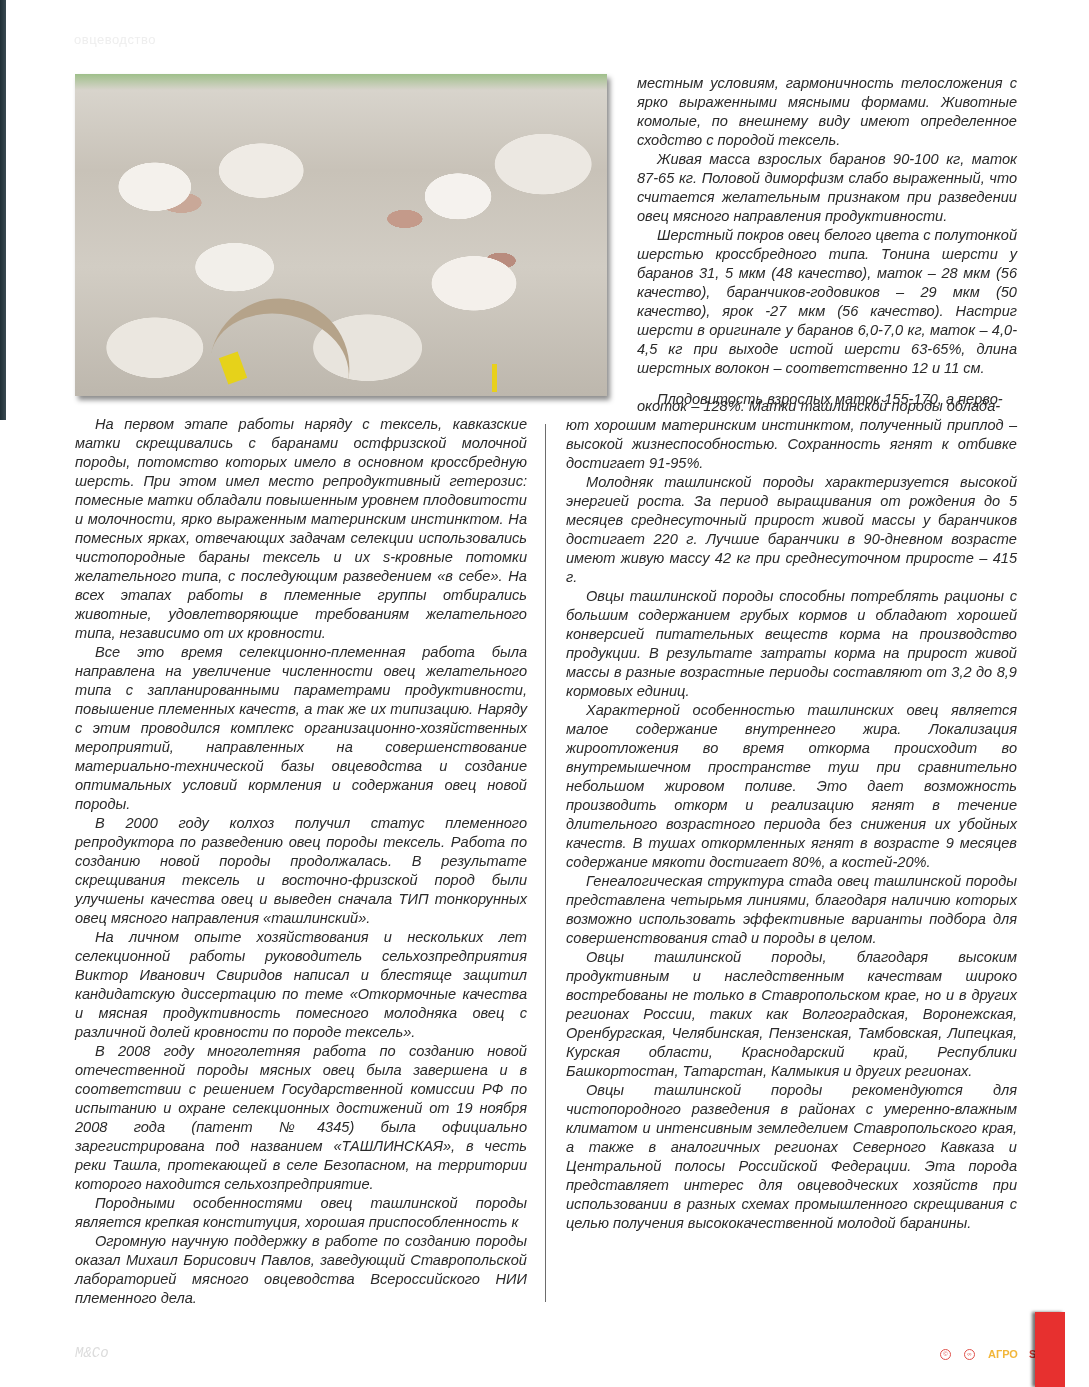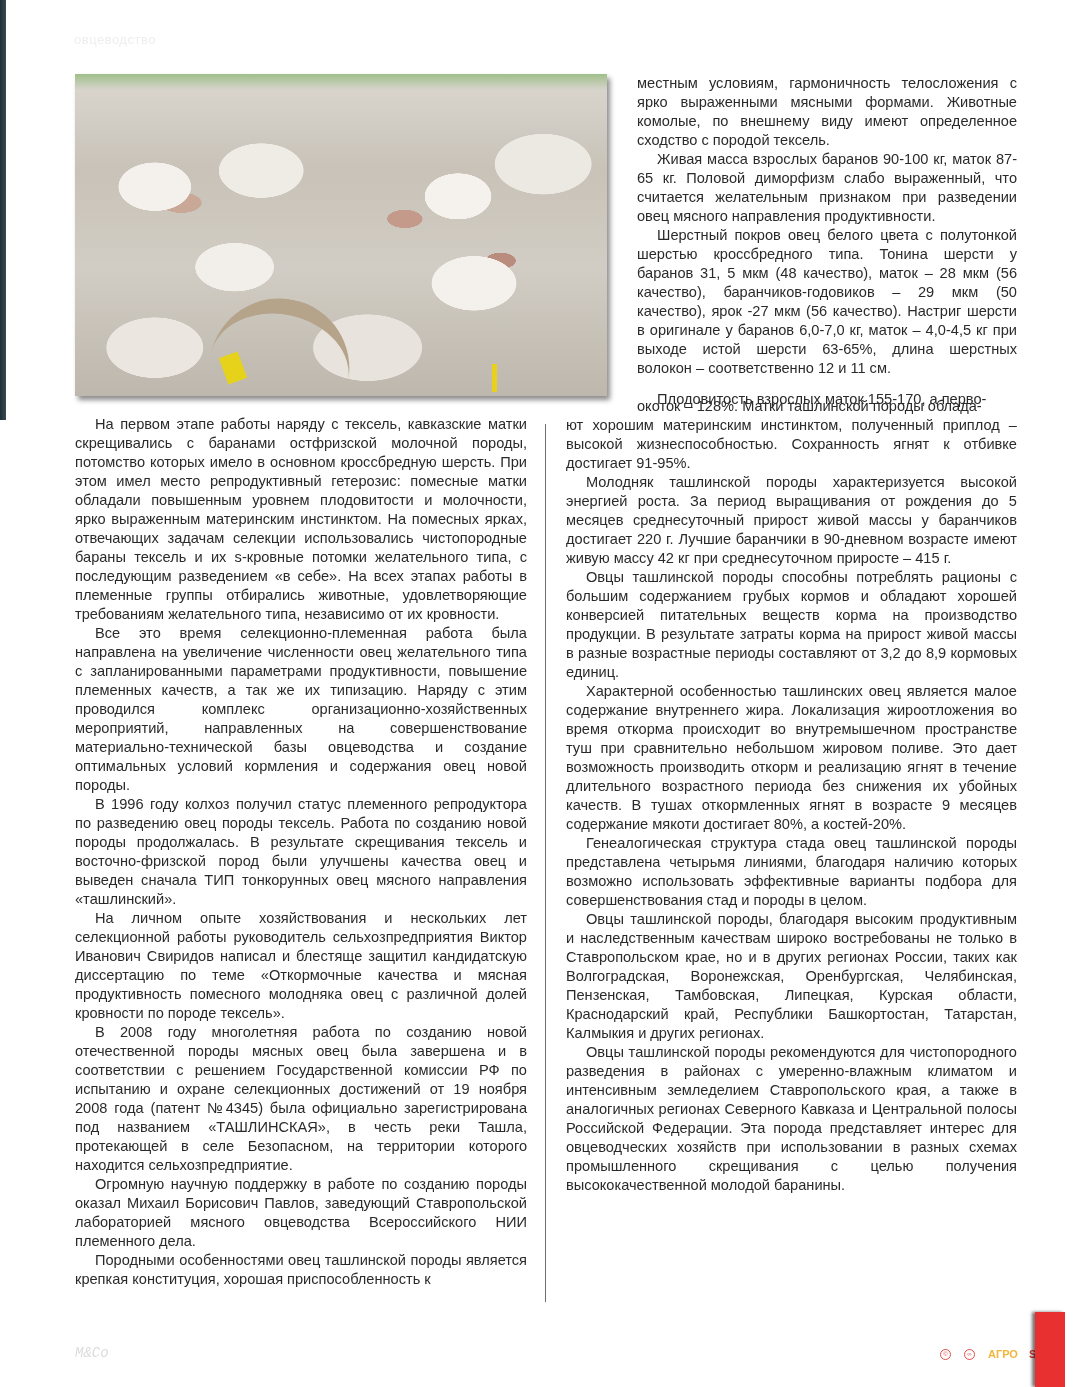--- a/index.html
+++ b/index.html
@@ -43,21 +43,21 @@
   .photo .tag1 {
     position: absolute; left: 148px; top: 280px; width: 20px; height: 28px;
     background: #e6d21a; transform: rotate(-20deg);
   }
   .photo .tag2 {
     position: absolute; left: 417px; top: 290px; width: 5px; height: 28px;
     background: #e8d01c;
   }
   .col {
     position: absolute; font-size: 14.6px; line-height: 19px;
-    text-align: justify; hyphens: manual;
+    text-align: justify; hyphens: manual; font-style: italic;
   }
   .col p { margin: 0; text-indent: 20px; }
   .col p.cont { text-indent: 0; }
   .col-right-top { left: 637px; top: 74px; width: 380px; }
   .col-left { left: 75px; top: 415px; width: 452px; }
   .col-right-bottom { left: 566px; top: 397px; width: 451px; }
   .col-right-bottom .first-line { display: block; padding-left: 71px; text-indent: 0; }
   .col-sep {
     position: absolute; left: 545px; top: 424px; width: 1px; height: 878px;
     background: #6d6d6d;
@@ -97,25 +97,25 @@
 <div class="col col-right-top">
   <p class="cont">местным условиям, гармоничность телосложения с ярко выраженными мясными формами. Животные комолые, по внешнему виду имеют определенное сходство с породой тексель.</p>
   <p>Живая масса взрослых баранов 90-100 кг, маток 87-65 кг. Половой диморфизм слабо выраженный, что считается желательным признаком при разведении овец мясного направления продуктивности.</p>
   <p>Шерстный покров овец белого цвета с полутонкой шерстью кроссбредного типа. Тонина шерсти у баранов 31, 5 мкм (48 качество), маток – 28 мкм (56 качество), баранчиков-годовиков – 29 мкм (50 качество), ярок -27 мкм (56 качество). Настриг шерсти в оригинале у баранов 6,0-7,0 кг, маток – 4,0-4,5 кг при выходе истой шерсти 63-65%, длина шерстных волокон – соответственно 12 и 11 см.</p>
   <p style="text-align:left;margin-top:12px;">Плодовитость взрослых маток 155-170, а перво-</p>
 </div>
 
 <div class="col col-left">
   <p>На первом этапе работы наряду с тексель, кавказские матки скрещивались с баранами остфризской молочной породы, потомство которых имело в основном кроссбредную шерсть. При этом имел место репродуктивный гетерозис: помесные матки обладали повышенным уровнем плодовитости и молочности, ярко выраженным материнским инстинктом. На помесных ярках, отвечающих задачам селекции использовались чистопородные бараны тексель и их s-кровные потомки желательного типа, с последующим разведением «в себе». На всех этапах работы в племенные группы отбирались животные, удовлетворяющие требованиям желательного типа, независимо от их кровности.</p>
   <p>Все это время селекционно-племенная работа была направлена на увеличение численности овец желательного типа с запланированными параметрами продуктивности, повышение племенных качеств, а так же их типизацию. Наряду с этим проводился комплекс организационно-хозяйственных мероприятий, направленных на совершенствование материально-технической базы овцеводства и создание оптимальных условий кормления и содержания овец новой породы.</p>
-  <p>В 1996 году колхоз получил статус племенного репродуктора по разведению овец породы тексель. Работа по созданию новой породы продолжалась. В результате скрещивания тексель и восточно-фризской пород были улучшены качества овец и выведен сначала ТИП тонкорунных овец мясного направления «ташлинский».</p>
+  <p>В 2000 году колхоз получил статус племенного репродуктора по разведению овец породы тексель. Работа по созданию новой породы продолжалась. В результате скрещивания тексель и восточно-фризской пород были улучшены качества овец и выведен сначала ТИП тонкорунных овец мясного направления «ташлинский».</p>
   <p>На личном опыте хозяйствования и нескольких лет селекционной работы руководитель сельхозпредприятия Виктор Иванович Свиридов написал и блестяще защитил кандидатскую диссертацию по теме «Откормочные качества и мясная продуктивность помесного молодняка овец с различной долей кровности по породе тексель».</p>
   <p>В 2008 году многолетняя работа по созданию новой отечественной породы мясных овец была завершена и в соответствии с решением Государственной комиссии РФ по испытанию и охране селекционных достижений от 19 ноября 2008 года (патент №4345) была официально зарегистрирована под названием «ТАШЛИНСКАЯ», в честь реки Ташла, протекающей в селе Безопасном, на территории которого находится сельхозпредприятие.</p>
+  <p>Породными особенностями овец ташлинской породы является крепкая конституция, хорошая приспособленность к</p>
   <p>Огромную научную поддержку в работе по созданию породы оказал Михаил Борисович Павлов, заведующий Ставропольской лабораторией мясного овцеводства Всероссийского НИИ племенного дела.</p>
-  <p>Породными особенностями овец ташлинской породы является крепкая конституция, хорошая приспособленность к</p>
 </div>
 
 <div class="col-sep"></div>
 
 <div class="col col-right-bottom">
   <span class="first-line">окоток – 128%. Матки ташлинской породы облада-</span>
   <p class="cont">ют хорошим материнским инстинктом, полученный приплод – высокой жизнеспособностью. Сохранность ягнят к отбивке достигает 91-95%.</p>
   <p>Молодняк ташлинской породы характеризуется высокой энергией роста. За период выращивания от рождения до 5 месяцев среднесуточный прирост живой массы у баранчиков достигает 220 г. Лучшие баранчики в 90-дневном возрасте имеют живую массу 42 кг при среднесуточном приросте – 415 г.</p>
   <p>Овцы ташлинской породы способны потреблять рационы с большим содержанием грубых кормов и обладают хорошей конверсией питательных веществ корма на производство продукции. В результате затраты корма на прирост живой массы в разные возрастные периоды составляют от 3,2 до 8,9 кормовых единиц.</p>
   <p>Характерной особенностью ташлинских овец является малое содержание внутреннего жира. Локализация жироотложения во время откорма происходит во внутремышечном пространстве туш при сравнительно небольшом жировом поливе. Это дает возможность производить откорм и реализацию ягнят в течение длительного возрастного периода без снижения их убойных качеств. В тушах откормленных ягнят в возрасте 9 месяцев содержание мякоти достигает 80%, а костей-20%.</p>

